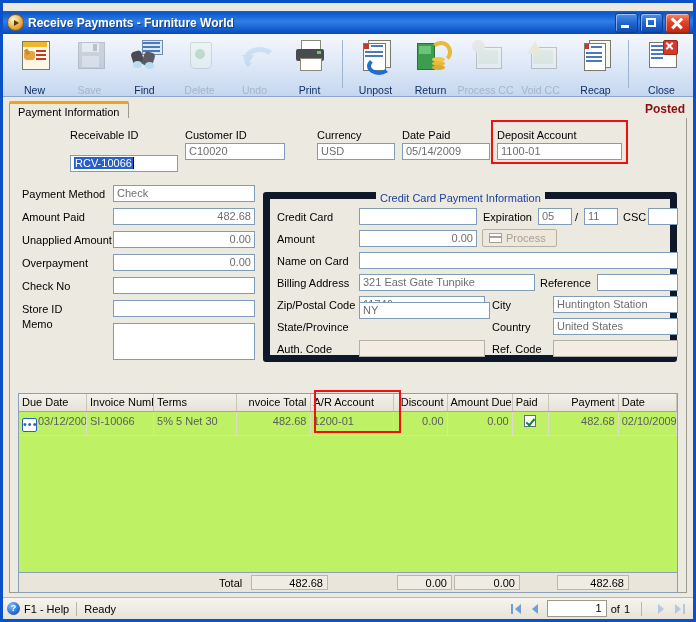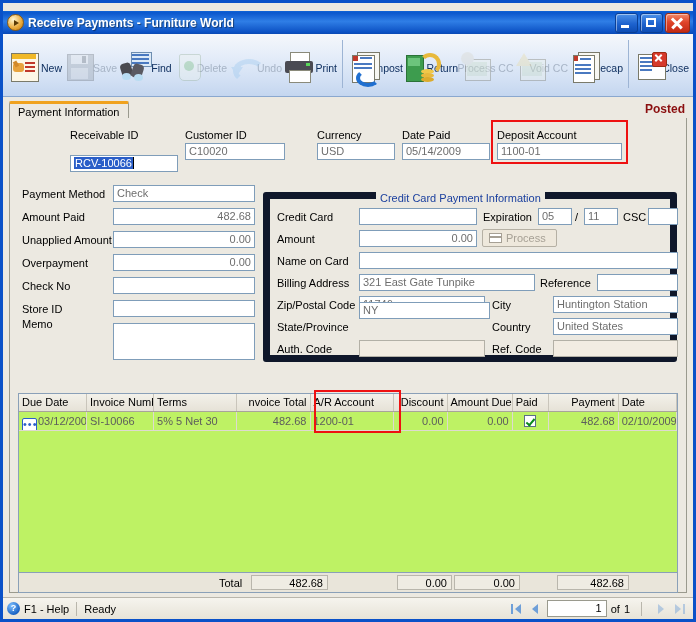--- a/index.html
+++ b/index.html
@@ -61,21 +61,21 @@
 
   
   .toolbar{
     flex:0 0 63px;height:63px;
     background:linear-gradient(to bottom,#f5f7fb 0%,#e5edf9 35%,#d2e0f4 75%,#c4d6ef 100%);
     border-bottom:1px solid #8aa8cf;
     display:flex;align-items:stretch;padding:2px 4px 0 4px;
     box-sizing:border-box;
   }
   .tb-btn{
-    width:55px;display:flex;flex-direction:row;align-items:center;justify-content:center;
+    width:55px;display:flex;flex-direction:column;align-items:center;justify-content:space-between;
     padding-top:3px;box-sizing:border-box;
   }
   .tb-ico{width:34px;height:32px;position:relative;margin-bottom:2px;}
   .tb-label{font-size:10.5px;color:#103060;white-space:nowrap;}
   .tb-btn.disabled .tb-label{color:#a7b4c6;}
   .tb-btn.disabled .tb-ico{opacity:.38;}
   .tb-sep{width:1px;background:#9db4d4;margin:4px 5px 8px 5px;}
 
   
   .pg{position:absolute;background:#fff;border:1px solid #7a7a6a;}
@@ -144,21 +144,21 @@
   .ghead{
     display:flex;height:18px;
     background:linear-gradient(to bottom,#f3f1ea,#e6e2d7);
     border-bottom:1px solid #a8a49a;box-sizing:border-box;
   }
   .gh{
     font-size:11px;color:#000;line-height:17px;padding:0 3px;
     border-right:1px solid #c9c5bb;box-sizing:border-box;overflow:hidden;white-space:nowrap;
   }
   .gh.r{text-align:right;}
-  .grow{display:flex;height:19px;border-bottom:1px solid #dedad0;box-sizing:border-box;}
+  .grow{display:flex;height:24px;border-bottom:1px solid #dedad0;box-sizing:border-box;}
   .gc{
     font-size:11px;color:#5d5d5d;line-height:18px;padding:0 3px;
     border-right:1px solid #dedad0;box-sizing:border-box;overflow:hidden;white-space:nowrap;
   }
   .gc.r{text-align:right;}
   .gc.c{text-align:center;}
   .dotbtn{
     display:inline-block;width:15px;height:14px;vertical-align:-3px;
     border:1px solid #2a5ec8;background:#fff;border-radius:2px;
     text-align:center;line-height:10px;font-size:11px;color:#2a5ec8;

